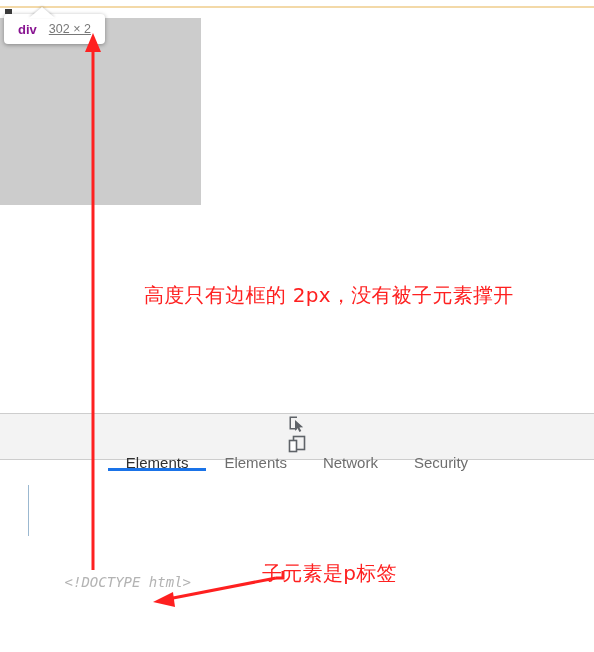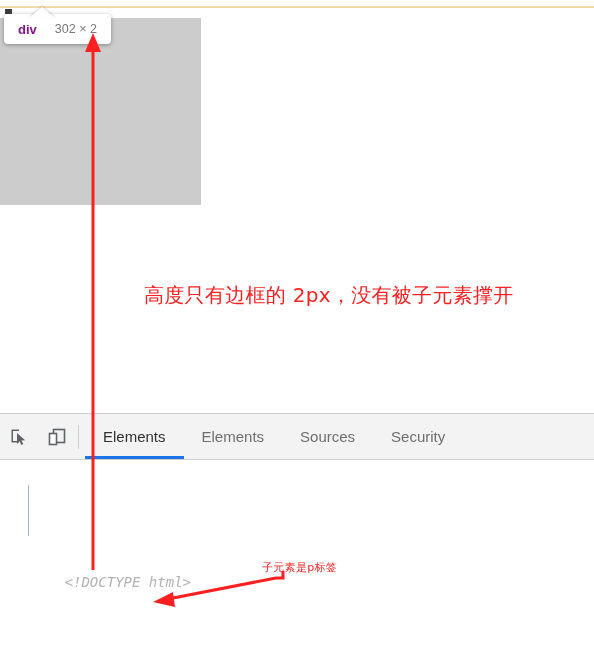--- a/index.html
+++ b/index.html
@@ -43,34 +43,35 @@
   #inspect-tooltip {
     position: absolute;
     left: 4px; top: 14px;
     height: 30px;
     padding: 0 14px 0 14px;
     background: #ffffff;
     border-radius: 4px;
     box-shadow: 0 1px 4px rgba(0,0,0,0.35);
     display: flex;
     align-items: center;
-    gap: 18px;
+    gap: 12px;
     z-index: 6;
   }
   #inspect-tooltip .tag-name {
     color: #881391;
     font-weight: bold;
     font-size: 13px;
     font-family: "Liberation Sans", sans-serif;
   }
   #inspect-tooltip .dims {
     color: #787878;
     font-size: 12.5px;
     font-family: "Liberation Sans", sans-serif;
     white-space: nowrap;
+    text-decoration: underline;
   }
   #tooltip-notch {
     position: absolute;
     left: 29px; top: 7px;
     width: 0; height: 0;
     border-left: 13px solid transparent;
     border-right: 13px solid transparent;
     border-bottom: 11px solid #ffffff;
     z-index: 7;
     filter: drop-shadow(0 -1px 1px rgba(0,0,0,0.18));
@@ -92,21 +93,21 @@
     white-space: nowrap;
     letter-spacing: 0.3px;
   }
   #annot-height {
     left: 144px; top: 282px;
     z-index: 5;
   }
   #annot-child {
     left: 262px; top: 560px;
     z-index: 12;
-    font-size: 11px;
+    font-size: 20px;
   }
 
   
   #arrow-vertical {
     position: absolute;
     left: 0; top: 0;
     width: 594px; height: 652px;
     z-index: 9;
     pointer-events: none;
   }
@@ -129,20 +130,21 @@
     border-top: 1px solid #cdcdcd;
     overflow: hidden;
   }
   #devtools-toolbar {
     position: relative;
     height: 45px;
     background: #f3f3f3;
     border-bottom: 1px solid #cdcdcd;
     display: flex;
     align-items: center;
+    flex-direction: column;
   }
   .tb-icon-btn {
     width: 38px;
     height: 44px;
     display: flex;
     align-items: center;
     justify-content: center;
     cursor: default;
   }
   .tb-sep {
@@ -248,21 +250,21 @@
     <div class="tb-sep"></div>
 
     <div id="tabs">
       <div class="tab active">
         <span>Elements</span>
       </div>
       <div class="tab">
         <span>Elements</span>
       </div>
       <div class="tab">
-        <span>Sources</span>
+        <span>Network</span>
       </div>
       <div class="tab">
         <span>Security</span>
       </div>
     </div>
   </div>
 
   <div id="dom-tree">
 
     <div class="dom-row">

